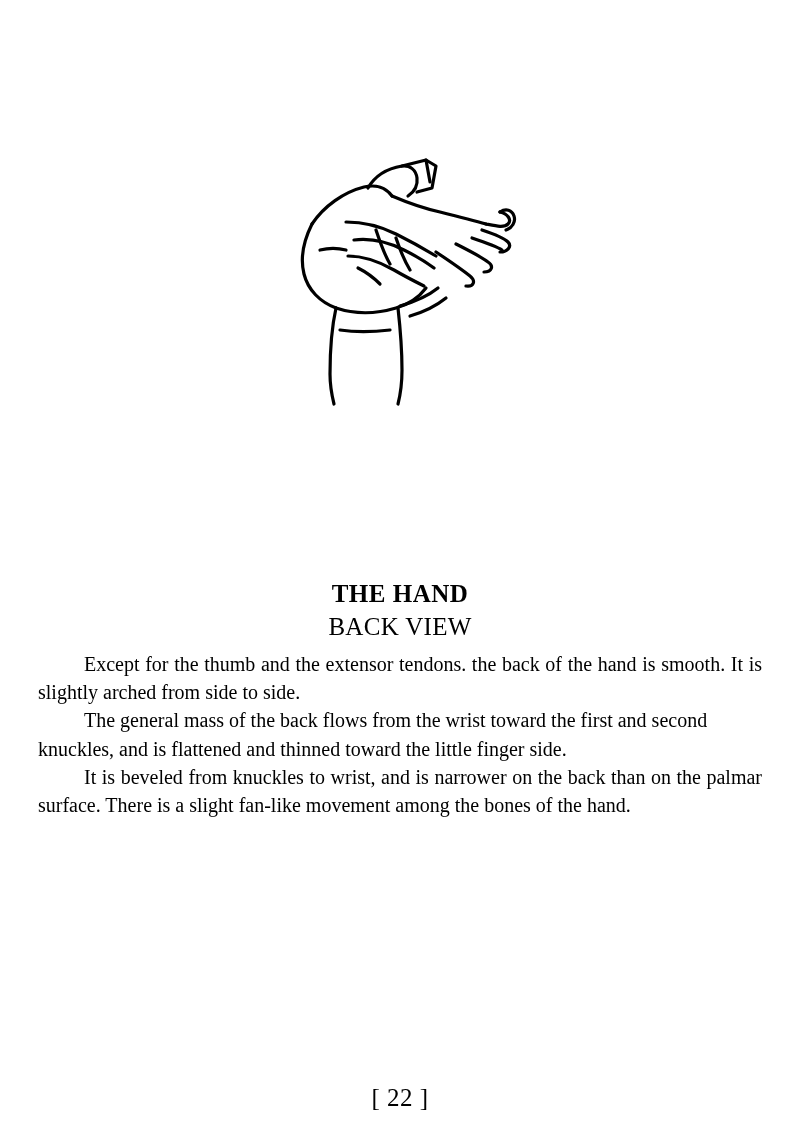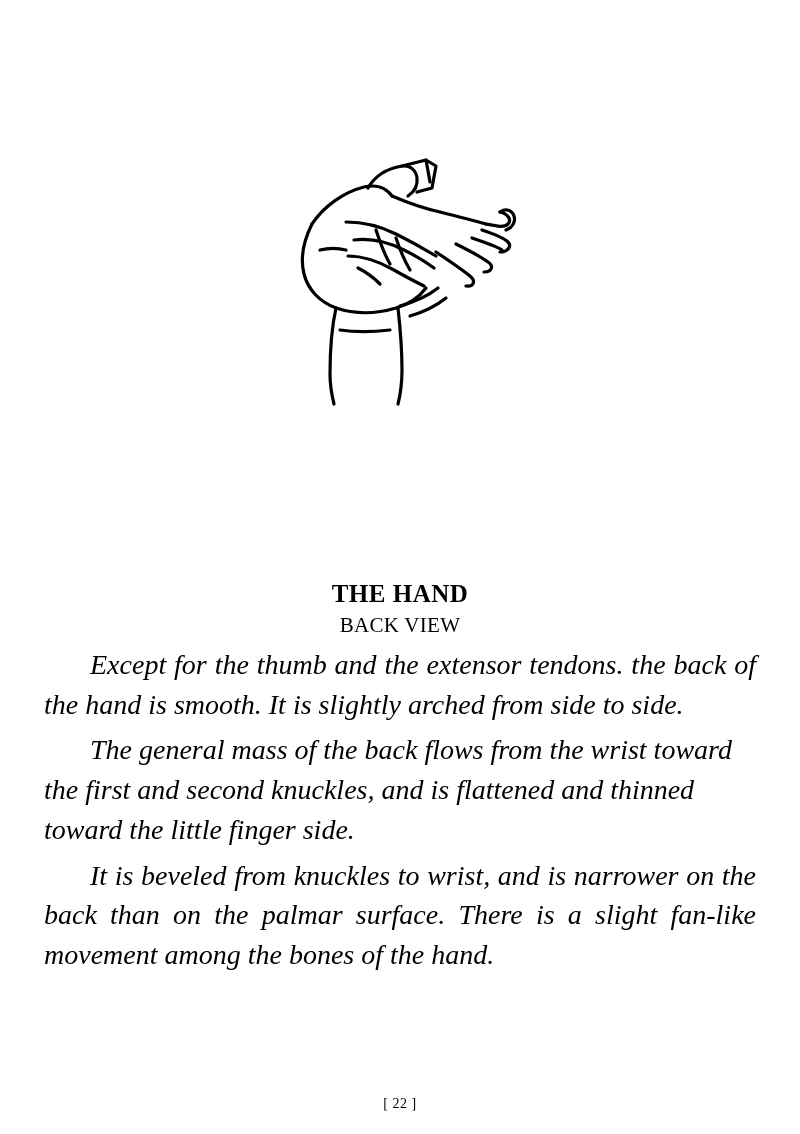--- a/index.html
+++ b/index.html
@@ -50,47 +50,46 @@
     text-align: center;
     font-weight: bold;
     font-size: 25px;
     letter-spacing: 0.5px;
     margin: 0 0 4px 0;
     line-height: 1.15;
   }
   .subheading {
     text-align: center;
     font-weight: normal;
-    font-size: 21px;
+    font-size: 25px;
     letter-spacing: 0.3px;
     margin: 0 0 8px 0;
     line-height: 1.15;
   }
 
   p.body {
-    margin: 6px;
-    font-size: 28px;
+    margin: 0;
+    font-size: 20px;
     line-height: 1.42;
     text-align: justify;
     text-indent: 46px;
     hyphens: manual;
-    font-style: italic;
   }
   p.body.last {
     text-align: left;
   }
 
   
   .folio {
     position: absolute;
     bottom: 22px;
     left: 0;
     width: 800px;
     text-align: center;
-    font-size: 14px;
+    font-size: 25px;
     letter-spacing: 0.5px;
   }
 </style>
 </head>
 <body>
 
 <div class="page">
 
   <div class="figure">
     <svg width="300" height="280" viewBox="0 0 300 280" fill="none" xmlns="http://www.w3.org/2000/svg">

